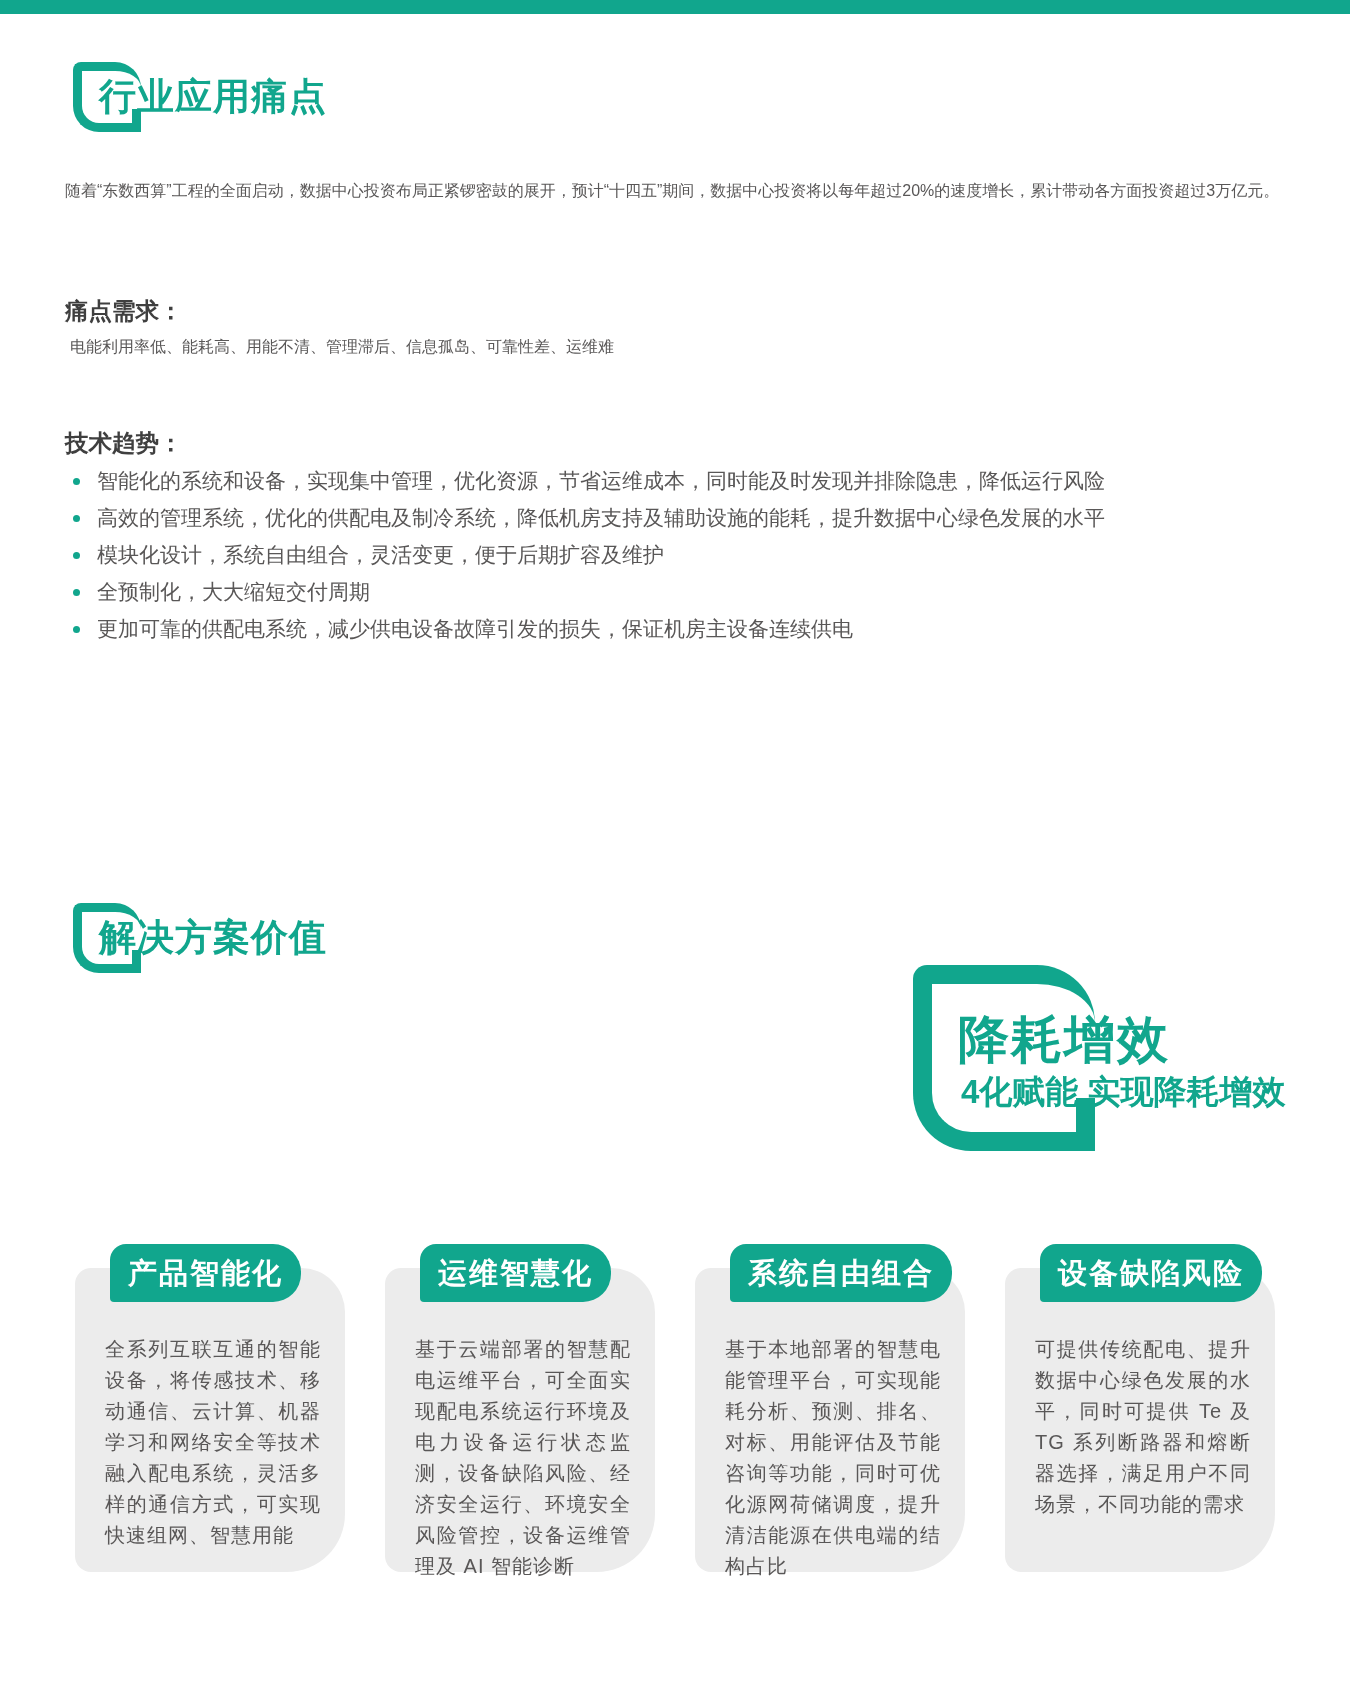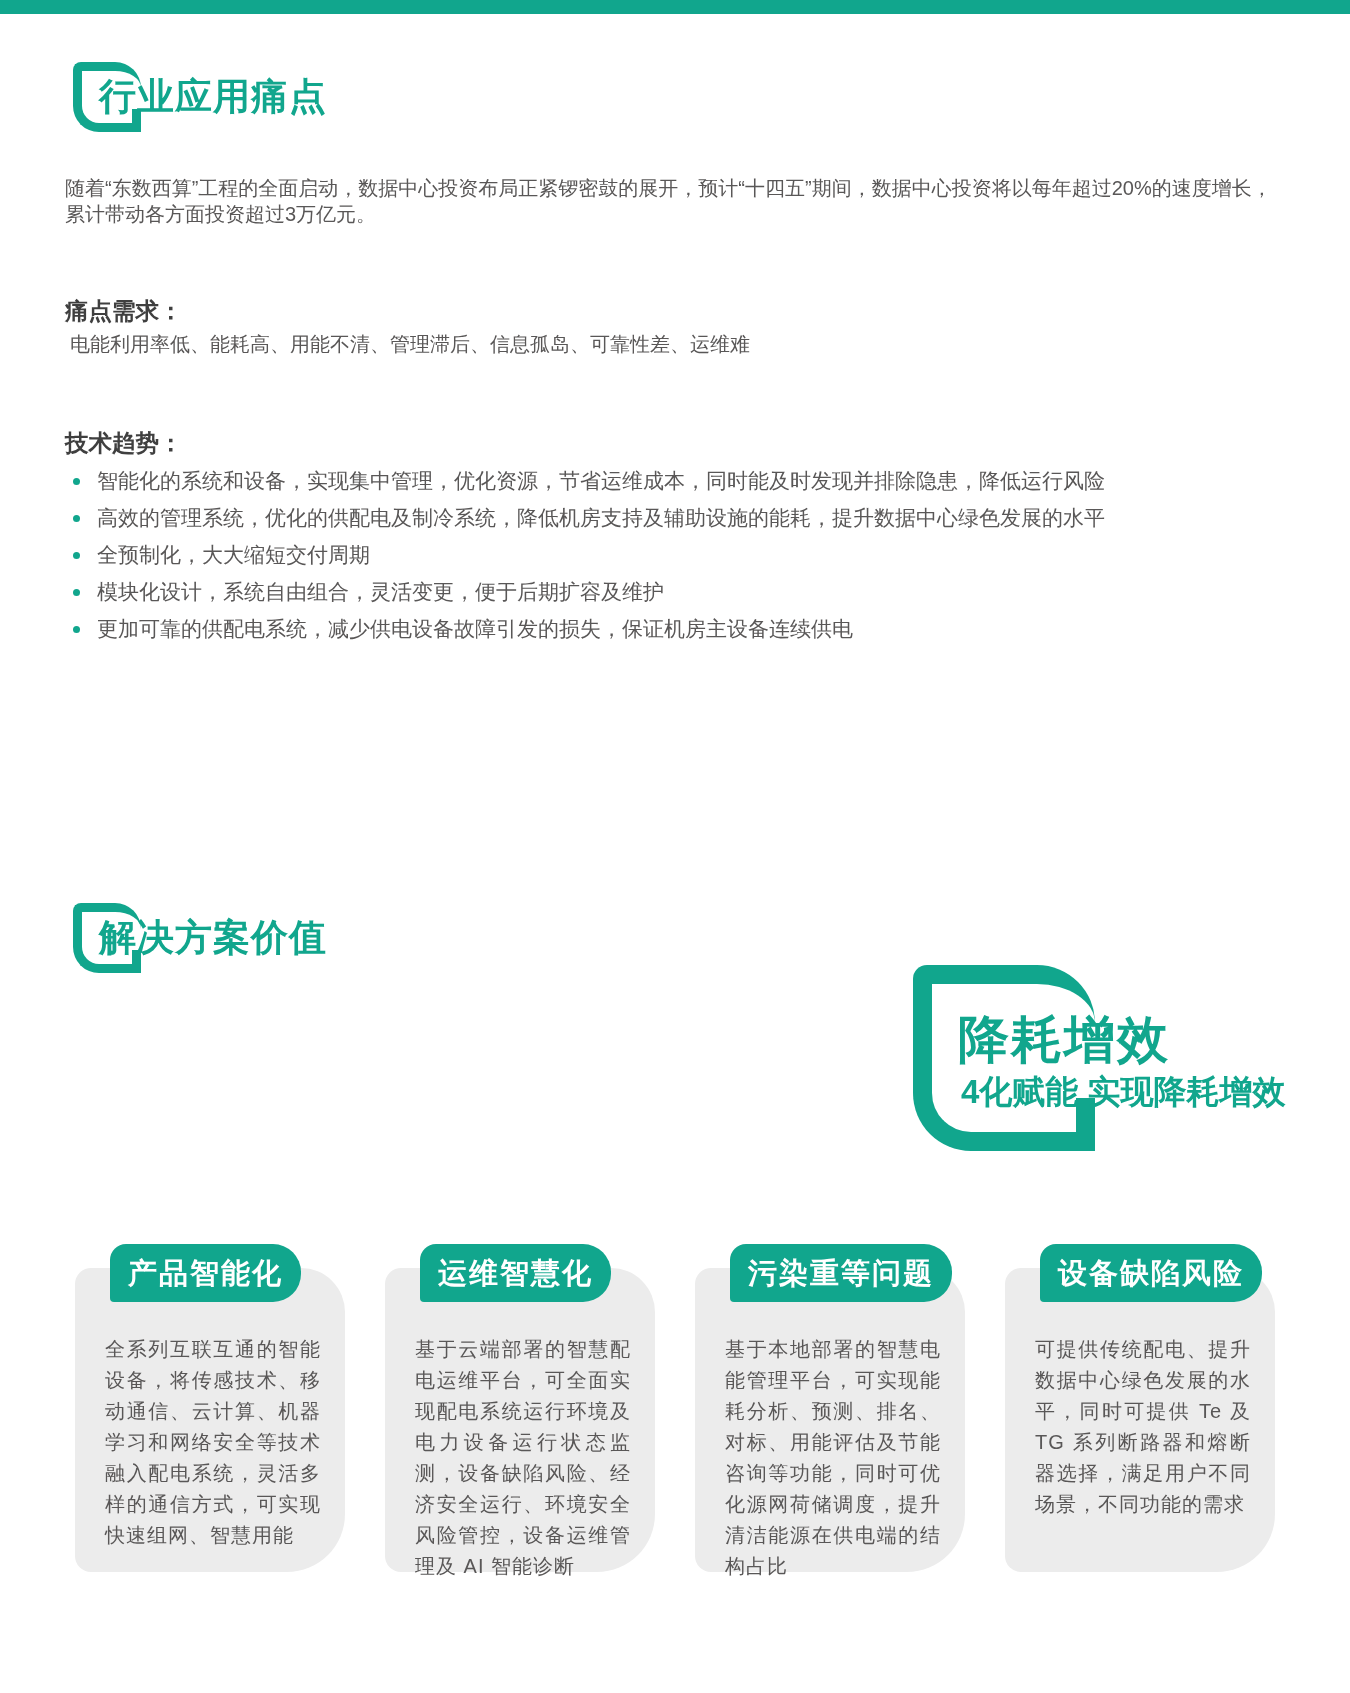--- a/index.html
+++ b/index.html
@@ -21,21 +21,21 @@
   .quote::after{content:"";position:absolute;right:0;bottom:0;width:9px;height:14px;
          background:var(--teal);}
   .quote.small{left:73px;width:68px;height:70px;}
   .quote.large{left:913px;top:965px;width:182px;height:186px;border-width:19px;
          border-radius:14px 58px 0 58px;}
   .quote.large::after{width:19px;height:34px;}
 
   .sec-title{position:absolute;left:99px;font-size:37px;font-weight:bold;
          color:var(--teal);letter-spacing:1px;white-space:nowrap;}
 
-  .body-text{position:absolute;font-size:20px;line-height:26px;color:var(--text);}
+  .body-text{position:absolute;font-size:16px;line-height:31px;color:var(--text);}
   .intro1{left:65px;top:175px;width:1218px;}
   .pain-text{left:70px;top:331px;white-space:nowrap;}
   .label{position:absolute;left:65px;font-size:23.5px;font-weight:bold;color:var(--dark);}
 
   .trends{position:absolute;left:65px;top:470px;width:1150px;list-style:none;}
   .trends li{display:flex;margin-bottom:15px;font-size:21px;line-height:22px;color:var(--text);}
   .dot{flex:none;width:7px;height:7px;border-radius:50%;background:var(--teal);
        margin:8px 17px 0 8px;}
 
   .intro2{left:65px;top:1016px;width:612px;font-size:20.5px;line-height:32px;
@@ -77,25 +77,25 @@
     <li>
       <span class="dot"></span>
       <span>智能化的系统和设备，实现集中管理，优化资源，节省运维成本，同时能及时发现并排除隐患，降低运行风险</span>
     </li>
     <li>
       <span class="dot"></span>
       <span>高效的管理系统，优化的供配电及制冷系统，降低机房支持及辅助设施的能耗，提升数据中心绿色发展的水平</span>
     </li>
     <li>
       <span class="dot"></span>
-      <span>全预制化，大大缩短交付周期</span>
+      <span>模块化设计，系统自由组合，灵活变更，便于后期扩容及维护</span>
     </li>
     <li>
       <span class="dot"></span>
-      <span>模块化设计，系统自由组合，灵活变更，便于后期扩容及维护</span>
+      <span>全预制化，大大缩短交付周期</span>
     </li>
     <li>
       <span class="dot"></span>
       <span>更加可靠的供配电系统，减少供电设备故障引发的损失，保证机房主设备连续供电</span>
     </li>
   </ul>
 
   <div class="quote small" style="top:903px"></div>
   <h1 class="sec-title" style="top:913px">解决方案价值</h1>
 
@@ -110,21 +110,21 @@
       <div class="pill">产品智能化</div>
       <p class="card-body">全系列互联互通的智能设备，将传感技术、移动通信、云计算、机器学习和网络安全等技术融入配电系统，灵活多样的通信方式，可实现快速组网、智慧用能</p>
     </div>
 
     <div class="card">
       <div class="pill">运维智慧化</div>
       <p class="card-body">基于云端部署的智慧配电运维平台，可全面实现配电系统运行环境及电力设备运行状态监测，设备缺陷风险、经济安全运行、环境安全风险管控，设备运维管理及 AI 智能诊断</p>
     </div>
 
     <div class="card">
-      <div class="pill">污染重等问题</div>
+      <div class="pill">系统自由组合</div>
       <p class="card-body">基于本地部署的智慧电能管理平台，可实现能耗分析、预测、排名、对标、用能评估及节能咨询等功能，同时可优化源网荷储调度，提升清洁能源在供电端的结构占比</p>
     </div>
 
     <div class="card">
       <div class="pill">设备缺陷风险</div>
       <p class="card-body">可提供传统配电、提升数据中心绿色发展的水平，同时可提供 Te 及 TG 系列断路器和熔断器选择，满足用户不同场景，不同功能的需求</p>
     </div>
 
   </div>
 

